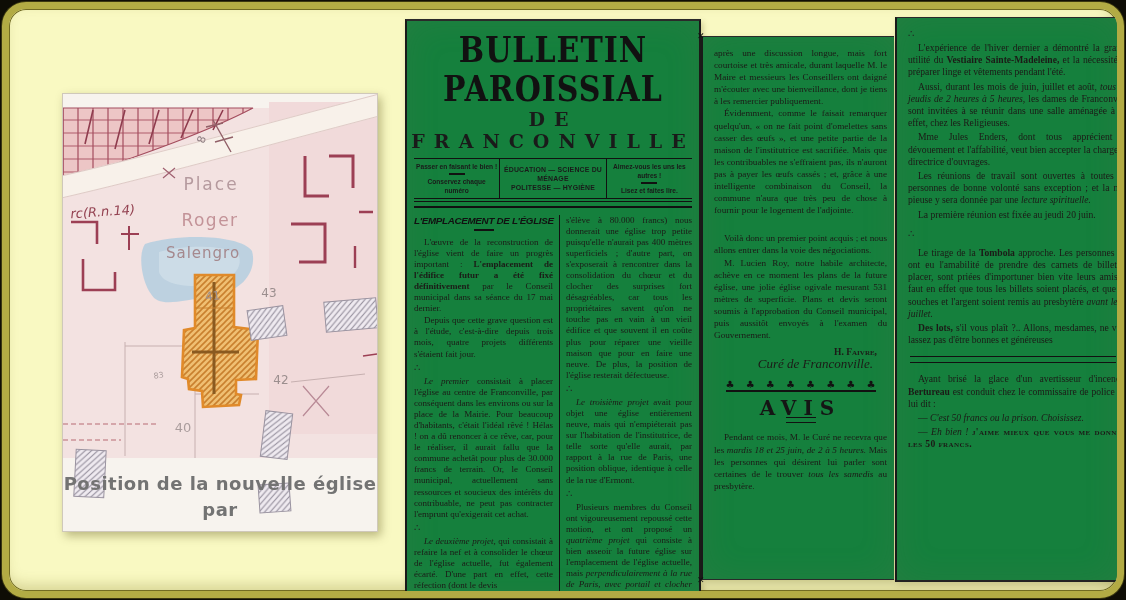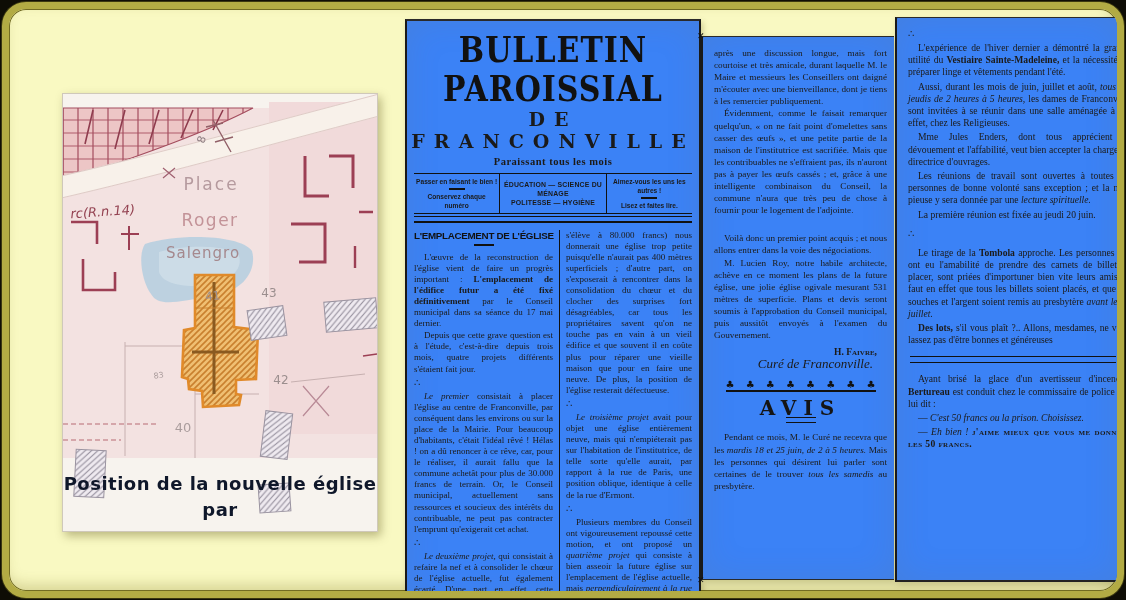--- a/index.html
+++ b/index.html
@@ -17,25 +17,25 @@
   
   .map-photo{
     position:absolute;left:53px;top:84px;width:314px;height:437px;
     background:#f7f3ee;border:1px solid #cfc8ba;
     box-shadow:3px 4px 9px rgba(70,60,0,.35);
   }
   .map-photo svg{display:block;}
   .map-caption{
     position:absolute;left:0;right:0;bottom:8px;text-align:center;
     font-family:"DejaVu Sans", sans-serif;font-weight:bold;
-    font-size:18px;line-height:26px;color:#0f172a;letter-spacing:.5px;
+    font-size:18px;line-height:26px;color:#737373;letter-spacing:.5px;
   }
   
   .scan{
-    position:absolute;background:#3b82f6;color:#1c1a17;
+    position:absolute;background:#15803d;color:#1c1a17;
     box-shadow:inset 0 0 34px rgba(125,115,90,.14), 2px 3px 6px rgba(80,70,0,.25);
   }
   .scan p{margin:0;text-align:justify;text-indent:10px;}
   .s-i{font-style:italic}
   .s-b{font-weight:bold}
   .s-sc{font-variant:small-caps;font-weight:bold;letter-spacing:.4px}
   .asterism{text-align:center;text-indent:0 !important;font-size:10px;line-height:10px;margin:3px 0 !important;color:#222;}
   .reg-mark{position:absolute;font-size:9px;color:#111;font-family:"DejaVu Sans",sans-serif;}
   
   .piece1{
@@ -62,21 +62,21 @@
   .banner .cell + .cell{border-left:1.5px solid #111;}
   .banner .cell.mid{flex:1.25;font-size:6.9px;letter-spacing:.2px;padding-top:6px;}
   .tiny-rule{width:16px;height:1.5px;background:#111;margin:2px auto;}
   .double-rule{height:4px;border-top:1.5px solid #111;border-bottom:2.5px solid #111;margin:2px 7px 0 7px;}
   .cols{display:flex;padding:7px 7px 0 7px;}
   .col{width:50%;font-size:9px;line-height:11.1px;}
   .col.left{padding-right:6px;}
   .col.right{padding-left:6px;border-left:1px solid #111;}
   .art-heading{
     font-family:"Liberation Sans",sans-serif;font-weight:bold;font-size:9.8px;letter-spacing:-.3px;
-    text-align:center;white-space:nowrap;color:#111;
+    text-align:center;white-space:nowrap;color:#111;font-style:italic;
   }
   .head-rule{width:20px;height:2px;background:#111;margin:3px auto 6px auto;}
   .piece1 p{margin-bottom:1px;}
   
   .piece2{
     left:692px;top:27px;width:191px;height:542px;
     border-left:2px solid #191919;border-top:1.5px solid #2a2a2a;border-bottom:1.5px solid #2a2a2a;
     padding:0;font-size:9.2px;line-height:12.1px;
   }
   .piece2 .inner{padding:10px 7px 4px 11px;}
@@ -194,21 +194,20 @@
     </svg>
     <div class="map-caption">
       <div>Position de la nouvelle église par</div>
     </div>
   </div>
 
   <div class="scan piece1">
     <div class="masthead">
       <div class="mh-title">BULLETIN PAROISSIAL</div>
       <div class="mh-sub">DE FRANCONVILLE</div>
-      <div class="mh-tag">Paraissant tous les mois</div>
     </div>
     <div class="banner">
       <div class="cell">
         <div>Passer en faisant le bien !</div>
         <div class="tiny-rule"></div>
         <div>Conservez chaque numéro</div>
       </div>
       <div class="cell mid">
         <div>ÉDUCATION — SCIENCE DU MÉNAGE</div>
         <div>POLITESSE — HYGIÈNE</div>

